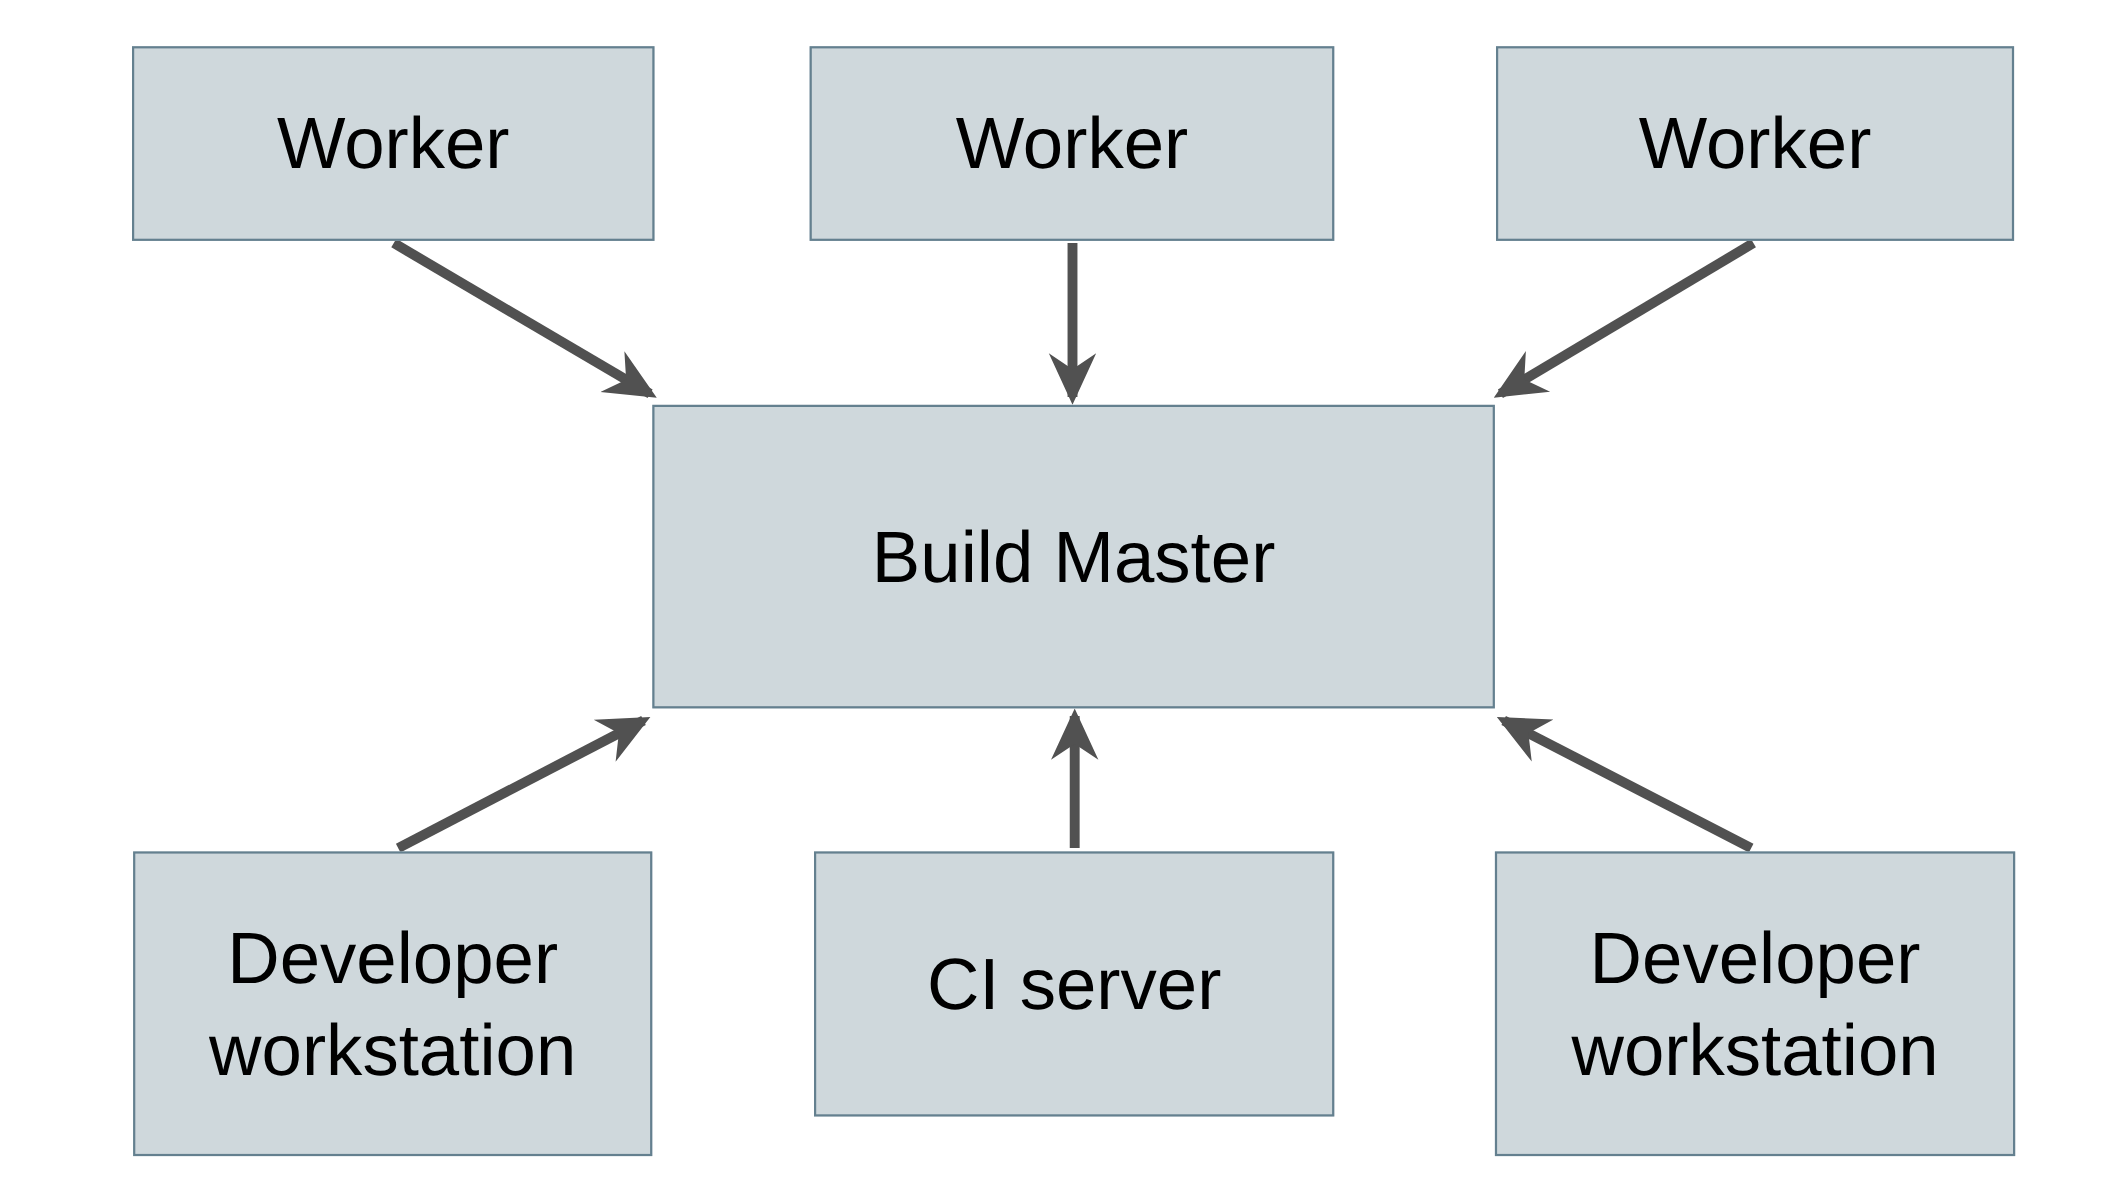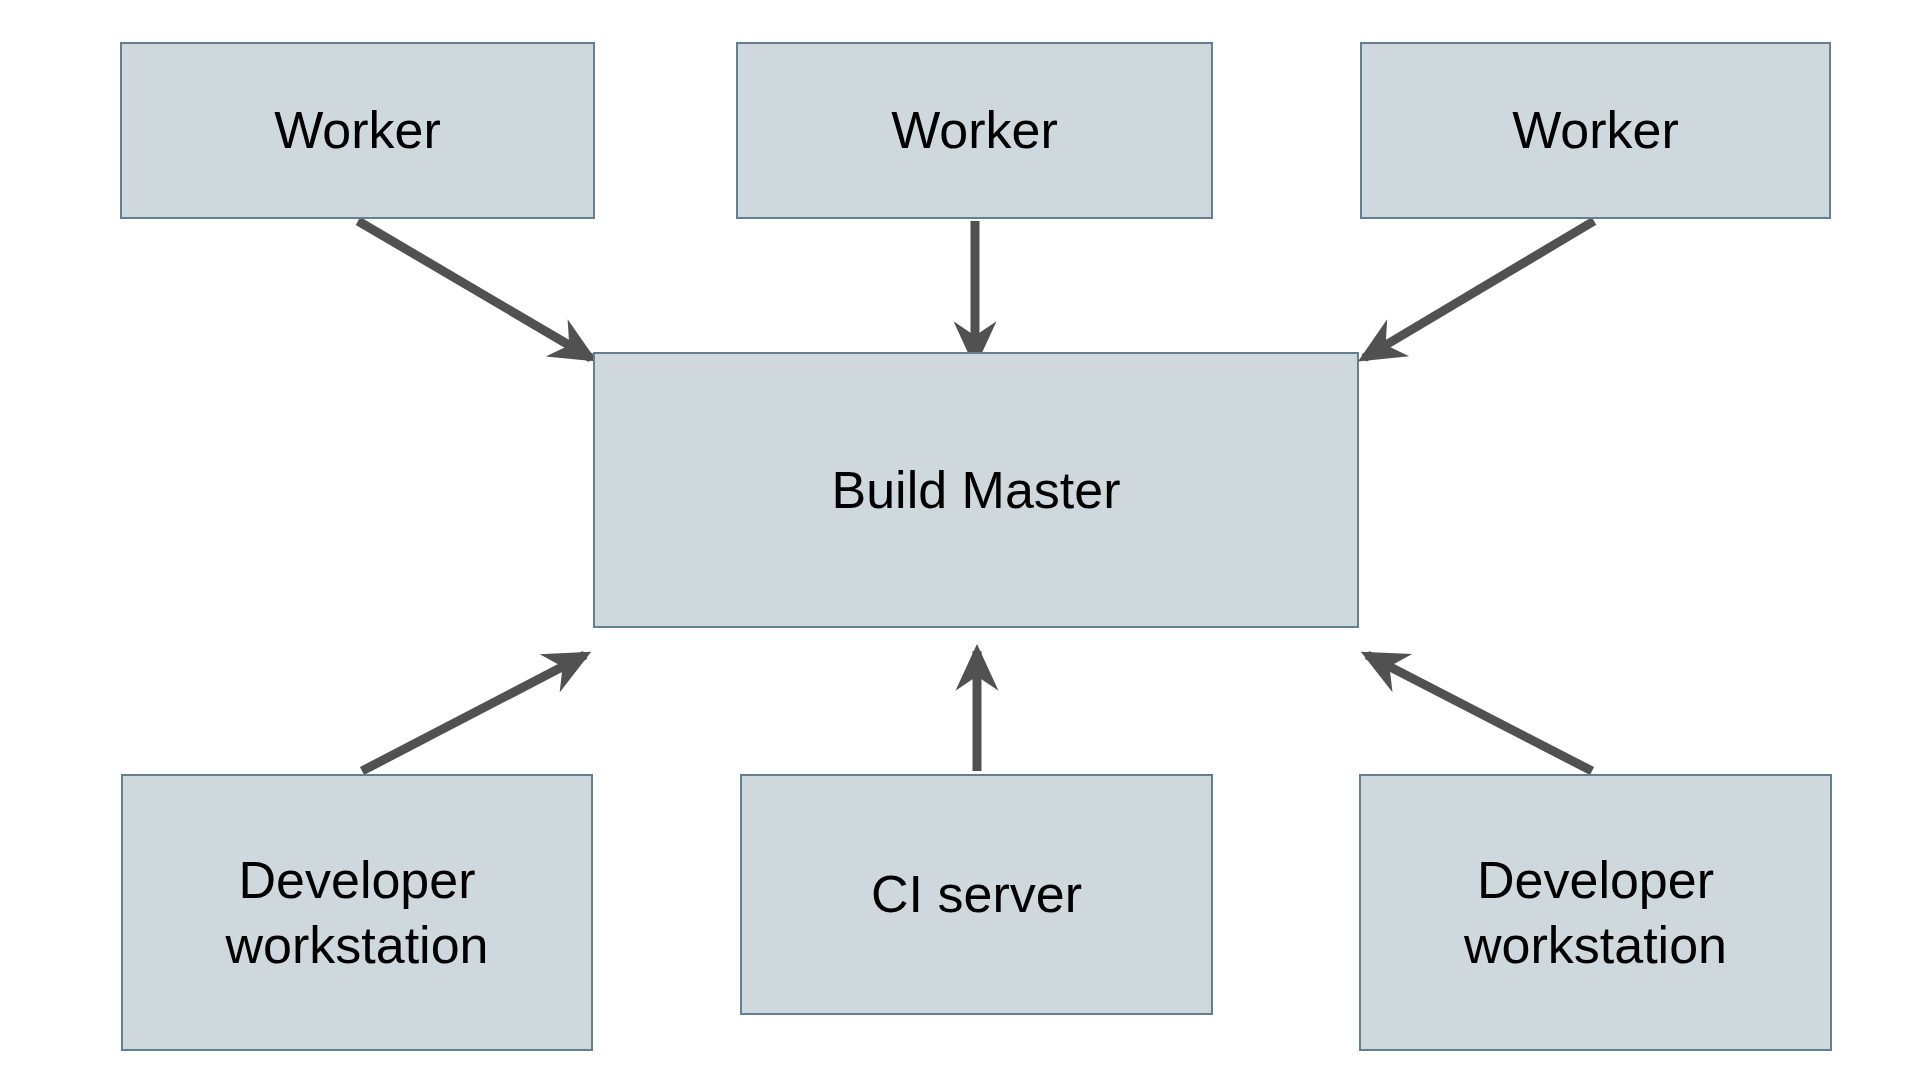--- a/index.html
+++ b/index.html
@@ -37,29 +37,29 @@
   .node {
     position: absolute;
     box-sizing: border-box;
     background: var(--node-fill);
     border: 2px solid var(--node-border);
     display: flex;
     align-items: center;
     justify-content: center;
     text-align: center;
     color: var(--text-color);
-    font-size: 52px;
+    font-size: 66px;
     line-height: 1.25;
     letter-spacing: 0px;
   }
   .node-label { padding: 0 8px; }
   .n-worker-1      { left: 120px;  top: 42px;  width: 475px; height: 177px; }
   .n-worker-2      { left: 736px;  top: 42px;  width: 477px; height: 177px; }
   .n-worker-3      { left: 1360px; top: 42px;  width: 471px; height: 177px; }
-  .n-build-master  { left: 593px;  top: 352px; width: 766px; height: 276px; }
+  .n-build-master  { left: 593px;  top: 368px; width: 766px; height: 276px; }
   .n-dev-1         { left: 121px;  top: 774px; width: 472px; height: 277px; }
   .n-ci-server     { left: 740px;  top: 774px; width: 473px; height: 241px; }
   .n-dev-2         { left: 1359px; top: 774px; width: 473px; height: 277px; }
 </style>
 </head>
 <body>
 
 <div class="canvas">
 
   <svg class="edges" viewBox="0 0 1910 1090" aria-hidden="true">

